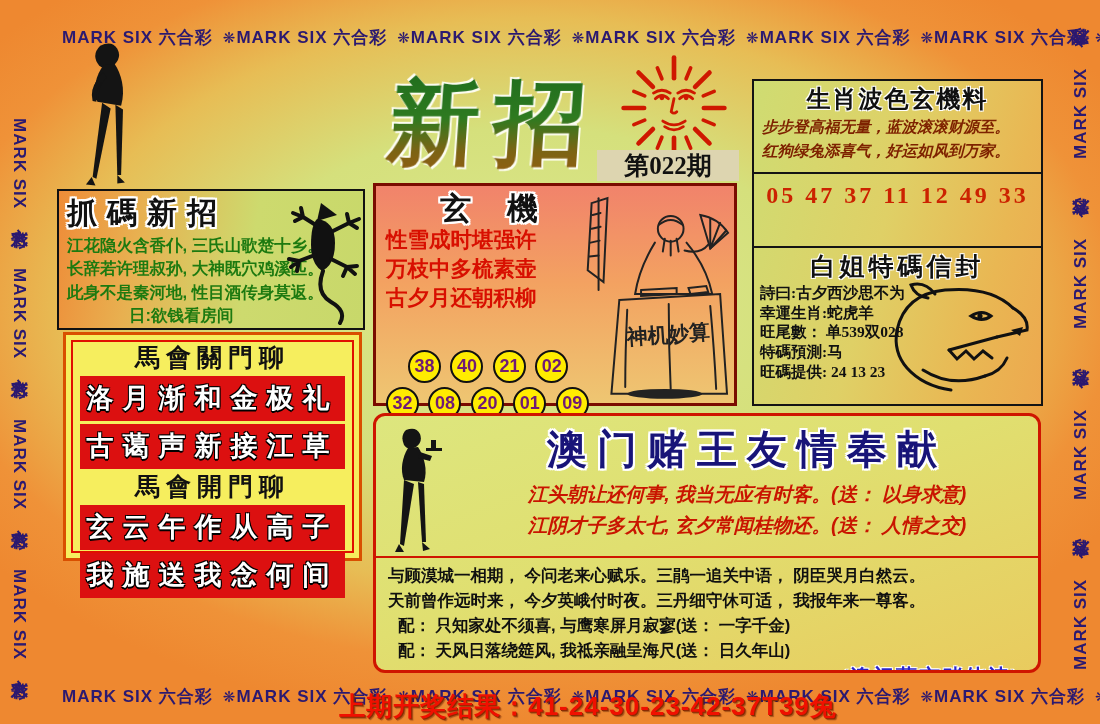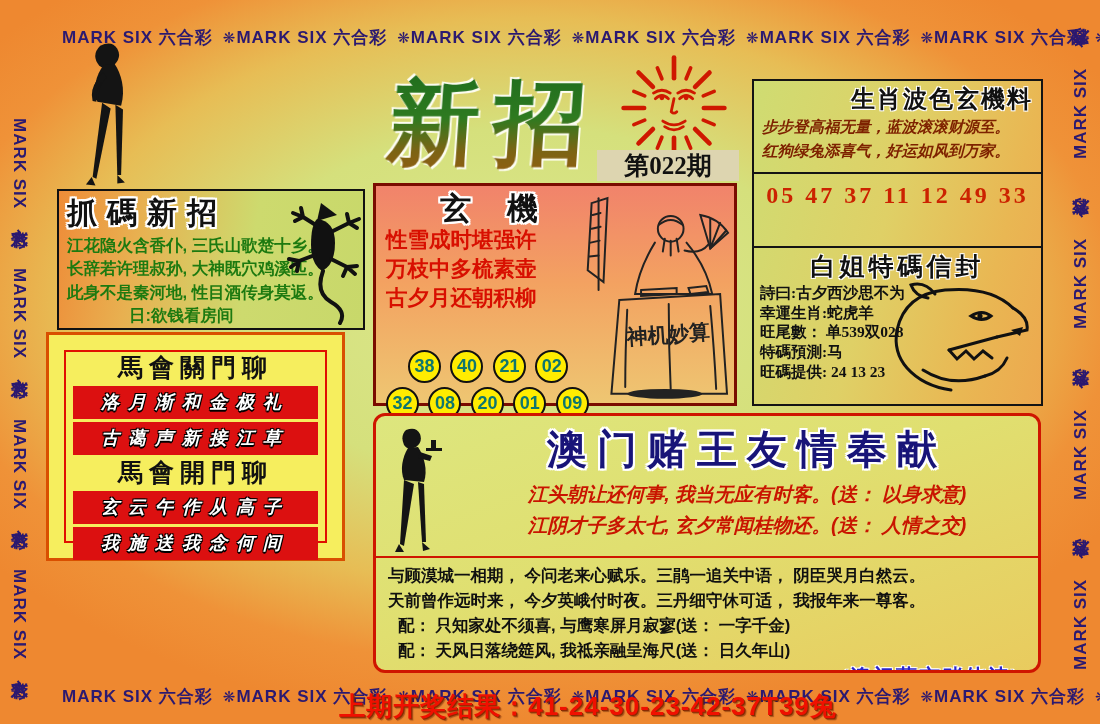--- a/index.html
+++ b/index.html
@@ -32,57 +32,57 @@
     filter:drop-shadow(2px 2px 0 #fdfdf2) drop-shadow(-2px -2px 0 #fdfdf2);
     transform:skewX(-4deg); }
   .sunlogo { position:absolute; left:610px; top:52px; width:128px; height:112px; }
   .issue { position:absolute; left:597px; top:150px; width:142px; height:31px; background:#ddd5b0;
     text-align:center; font-size:25px; font-weight:bold; color:#111; line-height:31px; }
 
   
   .rpanel { position:absolute; left:752px; top:79px; width:291px; height:327px; border:2px solid #141414;
     background:linear-gradient(105deg,#cfdc72 0%,#dfd066 45%,#e9b753 78%,#eda84e 100%); }
   .rpanel .secA { height:93px; border-bottom:2px solid #141414; padding:2px 8px; }
-  .rpanel .secA .ttl { text-align:right; font-size:24px; font-weight:bold; color:#111; letter-spacing:2px; }
+  .rpanel .secA .ttl { text-align:center; font-size:24px; font-weight:bold; color:#111; letter-spacing:2px; }
   .rpanel .secA .ln { font-size:15.5px; font-weight:bold; font-style:italic; color:#7e2200; line-height:1.55; white-space:nowrap; }
   .rpanel .secB { height:74px; border-bottom:2px solid #141414; padding-top:6px; }
   .rpanel .secB .nums { text-align:center; color:#cc2200; font-weight:bold; font-size:24px; letter-spacing:3px; line-height:1.3; }
   .rpanel .secC { position:relative; height:152px; padding:2px 6px; }
   .rpanel .secC .ttl { text-align:center; font-size:25px; font-weight:bold; color:#111; letter-spacing:4px; }
   .rpanel .secC .row { font-size:15.5px; font-weight:bold; color:#111; line-height:1.27; white-space:nowrap; position:relative; z-index:2; }
   .leopard { position:absolute; right:2px; top:30px; width:160px; height:120px; z-index:1; }
 
   
   .zhuama { position:absolute; left:57px; top:189px; width:308px; height:141px; border:2px solid #111;
     background:linear-gradient(100deg,#ee8c38 0%,#e8b050 26%,#cdda6e 62%,#c8d86a 100%); padding:2px 8px; }
   .zhuama .ttl { font-size:30px; font-weight:bold; color:#111; letter-spacing:10px; }
   .zhuama .ln { color:#1d7a10; font-weight:bold; font-size:16.5px; line-height:1.42; white-space:nowrap; }
   .zhuama .ln.last { padding-left:62px; }
   .gecko { position:absolute; right:0px; top:6px; width:82px; height:128px; }
 
   
-  .mahui { position:absolute; left:46px; top:332px; width:299px; height:229px; background:#f6ee5e;
-    border:3px solid #d94f00; padding:15px; }
+  .mahui { position:absolute; left:63px; top:332px; width:299px; height:229px; background:#f6ee5e;
+    border:3px solid #d94f00; padding:5px; }
   .mahui .inner { border:2px solid #e01000; height:100%; padding:1px 5px; }
   .mahui .hdr { text-align:center; font-size:25px; font-weight:bold; color:#111; letter-spacing:6px; line-height:1.2; }
   .mahui .bar { background:#dc1010; margin:3px 2px; padding:4px 0 5px; text-align:center;
-    color:#fff; font-size:18px; font-weight:bold; letter-spacing:9px;font-style:italic; }
+    color:#fff; font-size:27px; font-weight:bold; letter-spacing:9px; }
 
   
   .xuanji { position:absolute; left:373px; top:183px; width:364px; height:223px; border:3px solid #7a0c00;
     background:linear-gradient(180deg,#f1836b 0%,#f3a261 45%,#eec672 100%); }
   .xuanji .ttl { position:absolute; left:30px; top:2px; width:180px; text-align:center; font-size:31px;
     font-weight:bold; color:#111; letter-spacing:14px; }
   .xuanji .lines { position:absolute; left:10px; top:40px; }
   .xuanji .lines .ln { color:#d80f00; font-weight:bold; font-size:21.5px; line-height:1.35; white-space:nowrap; }
   .xuanji .balls { position:absolute; left:10px; top:160px; }
   .xuanji .brow { margin-top:4px; white-space:nowrap; }
   .xuanji .brow.first { padding-left:22px; }
   .ball { display:inline-block; width:33px; height:33px; border-radius:50%; background:#ffec00; border:2px solid #111;
-    color:#0f766e; font-weight:bold; font-size:18px; text-align:center; line-height:29px; margin-right:5px; }
+    color:#701a75; font-weight:bold; font-size:18px; text-align:center; line-height:29px; margin-right:5px; }
   .diviner { position:absolute; right:4px; top:4px; width:168px; height:212px; }
 
   
   .aomen { position:absolute; left:373px; top:413px; width:668px; height:260px; border:3px solid #cf1500;
     border-radius:12px; background:linear-gradient(160deg,#dde67e 0%,#e0df70 45%,#e9cb5e 100%); overflow:hidden; }
   .aomen .upper { position:relative; height:136px; border-bottom:2px solid #cf1500; }
   .aomen .ttl { margin:6px 0 2px 80px; text-align:center; font-size:40px; font-weight:bold; color:#181478;
     letter-spacing:10px; }
   .aomen .redln { margin-left:80px; text-align:center; color:#c91500; font-weight:bold; font-style:italic;
     font-size:19.5px; line-height:1.6; white-space:nowrap; }

